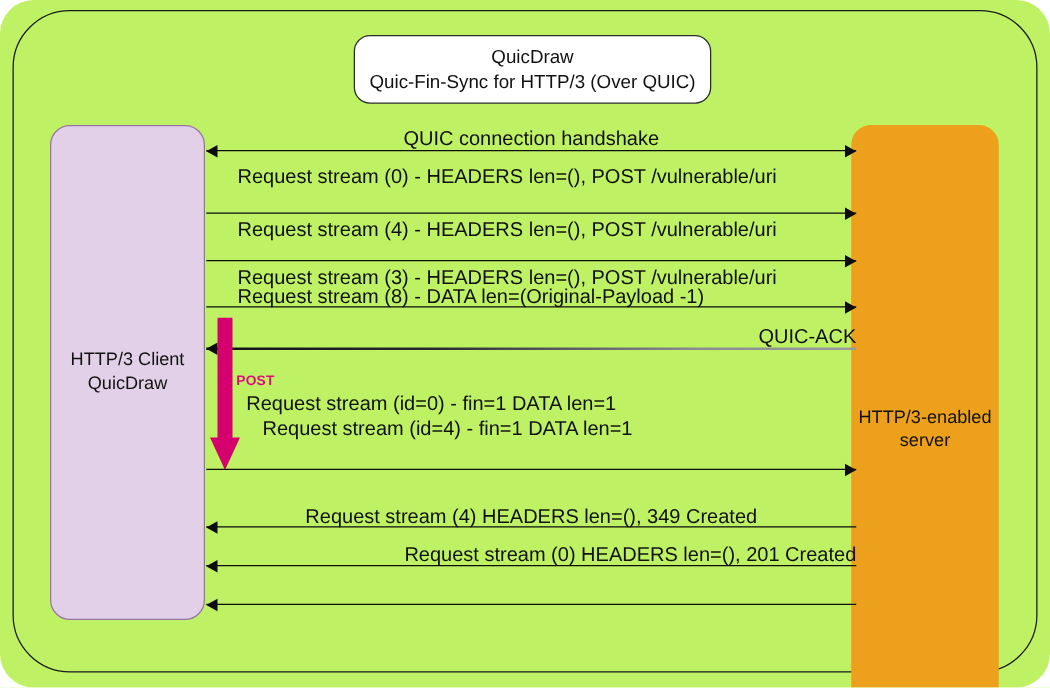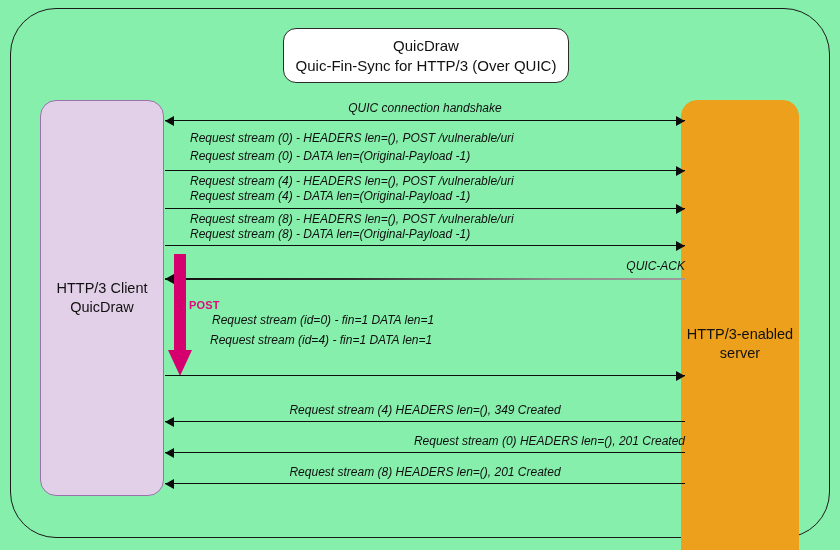--- a/index.html
+++ b/index.html
@@ -7,22 +7,23 @@
     padding: 0;
     background: #ffffff;
   }
   body {
     font-family: "Liberation Sans", sans-serif;
   }
   #canvas {
     position: relative;
     width: 840px;
     height: 550px;
-    background: #86efac;
+    background: #bef264;
     overflow: hidden;
+    border-radius: 27px;
   }
   
   .outer-frame {
     position: absolute;
     left: 10px;
     top: 8px;
     width: 820px;
     height: 530px;
     border: 1.3px solid #1a1a1a;
     border-radius: 46px;
@@ -100,25 +101,24 @@
     border-bottom: 5px solid transparent;
   }
   .arrowhead.right {
     border-left: 9px solid #0d0d0d;
   }
   .arrowhead.left {
     border-right: 9px solid #0d0d0d;
   }
   .msg-label {
     position: absolute;
-    font-size: 12px;
+    font-size: 16px;
     color: #101010;
     white-space: nowrap;
     line-height: 1.32;
-    font-style: italic;
   }
   .msg-label.centered {
     text-align: center;
   }
   .msg-label.leftal {
     text-align: left;
   }
 
   
   .wait-arrow {
@@ -159,55 +159,52 @@
     <div>HTTP/3-enabled</div>
     <div>server</div>
   </div>
 
   <div class="msg-label centered" style="left:165px; top:101px; width:520px;">QUIC connection handshake</div>
   <div class="msg-line" style="left:165px; top:120px; width:520px;"></div>
   <div class="arrowhead left" style="left:165px; top:115.5px;"></div>
   <div class="arrowhead right" style="left:676px; top:115.5px;"></div>
 
   <div class="msg-label leftal" style="left:190px; top:131px;">Request stream (0) - HEADERS len=(), POST /vulnerable/uri</div>
-  <div class="msg-label leftal" style="left:190px; top:149px;">Request stream (0) - DATA len=(Original-Payload -1)</div>
   <div class="msg-line" style="left:165px; top:170px; width:520px;"></div>
   <div class="arrowhead right" style="left:676px; top:165.5px;"></div>
 
   <div class="msg-label leftal" style="left:190px; top:174px;">Request stream (4) - HEADERS len=(), POST /vulnerable/uri</div>
-  <div class="msg-label leftal" style="left:190px; top:189px;">Request stream (4) - DATA len=(Original-Payload -1)</div>
   <div class="msg-line" style="left:165px; top:208px; width:520px;"></div>
   <div class="arrowhead right" style="left:676px; top:203.5px;"></div>
 
-  <div class="msg-label leftal" style="left:190px; top:212px;">Request stream (8) - HEADERS len=(), POST /vulnerable/uri</div>
+  <div class="msg-label leftal" style="left:190px; top:212px;">Request stream (3) - HEADERS len=(), POST /vulnerable/uri</div>
   <div class="msg-label leftal" style="left:190px; top:227px;text-align:right;">Request stream (8) - DATA len=(Original-Payload -1)</div>
   <div class="msg-line" style="left:165px; top:245px; width:520px;"></div>
   <div class="arrowhead right" style="left:676px; top:240.5px;"></div>
 
   <div class="msg-label" style="left:165px; top:259px; width:520px; text-align:right;">QUIC-ACK</div>
   <div class="msg-line gradient" style="left:165px; top:278px; width:520px;"></div>
   <div class="arrowhead left" style="left:165px; top:274px;"></div>
 
   <div class="wait-arrow">
     <svg width="24" height="122" viewBox="0 0 24 122" xmlns="http://www.w3.org/2000/svg">
       <polygon points="6,0 18,0 18,96 24,96 12,122 0,96 6,96" fill="#d5006d"></polygon>
     </svg>
   </div>
   <div class="wait-label">POST</div>
 
-  <div class="msg-label leftal" style="left:212px; top:313px;">Request stream (id=0) - fin=1 DATA len=1</div>
+  <div class="msg-label leftal" style="left:197px; top:313px;">Request stream (id=0) - fin=1 DATA len=1</div>
   <div class="msg-label leftal" style="left:210px; top:333px;">Request stream (id=4) - fin=1 DATA len=1</div>
   <div class="msg-line" style="left:165px; top:375px; width:520px;"></div>
   <div class="arrowhead right" style="left:676px; top:370.5px;"></div>
 
   <div class="msg-label centered" style="left:165px; top:403px; width:520px;">Request stream (4) HEADERS len=(), 349 Created</div>
   <div class="msg-line" style="left:165px; top:421px; width:520px;"></div>
   <div class="arrowhead left" style="left:165px; top:416.5px;"></div>
 
   <div class="msg-label centered" style="left:165px; top:434px; width:520px;text-align:right;">Request stream (0) HEADERS len=(), 201 Created</div>
   <div class="msg-line" style="left:165px; top:452px; width:520px;"></div>
   <div class="arrowhead left" style="left:165px; top:447.5px;"></div>
 
-  <div class="msg-label centered" style="left:165px; top:465px; width:520px;">Request stream (8) HEADERS len=(), 201 Created</div>
   <div class="msg-line" style="left:165px; top:483px; width:520px;"></div>
   <div class="arrowhead left" style="left:165px; top:478.5px;"></div>
 
 </div>
 
 </body></html>

